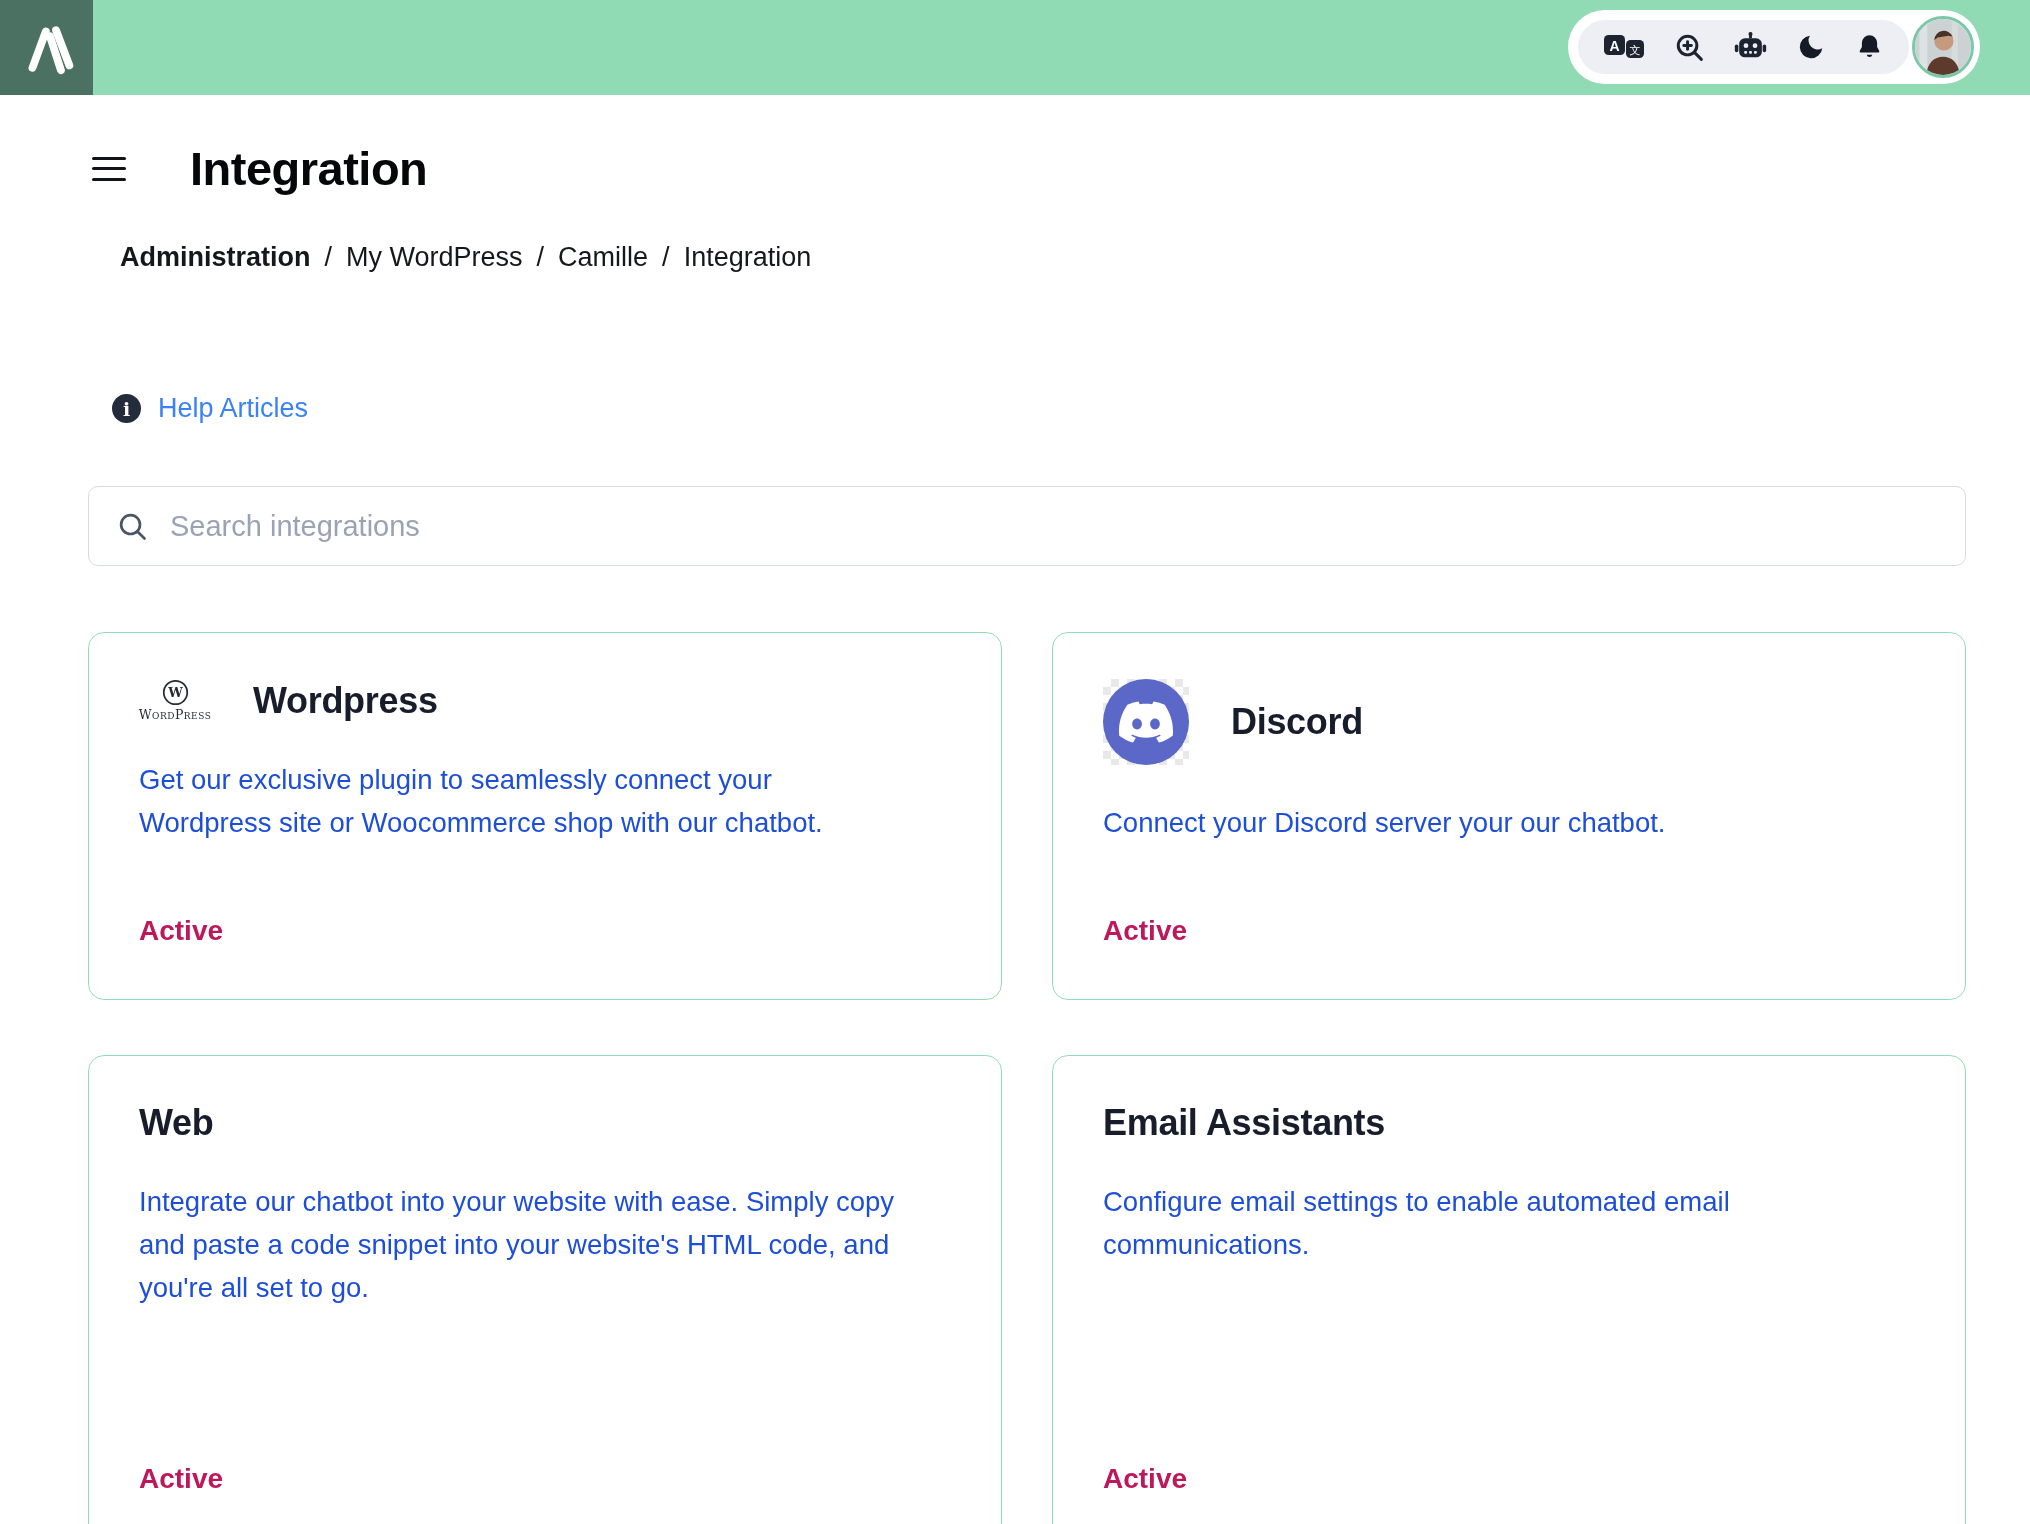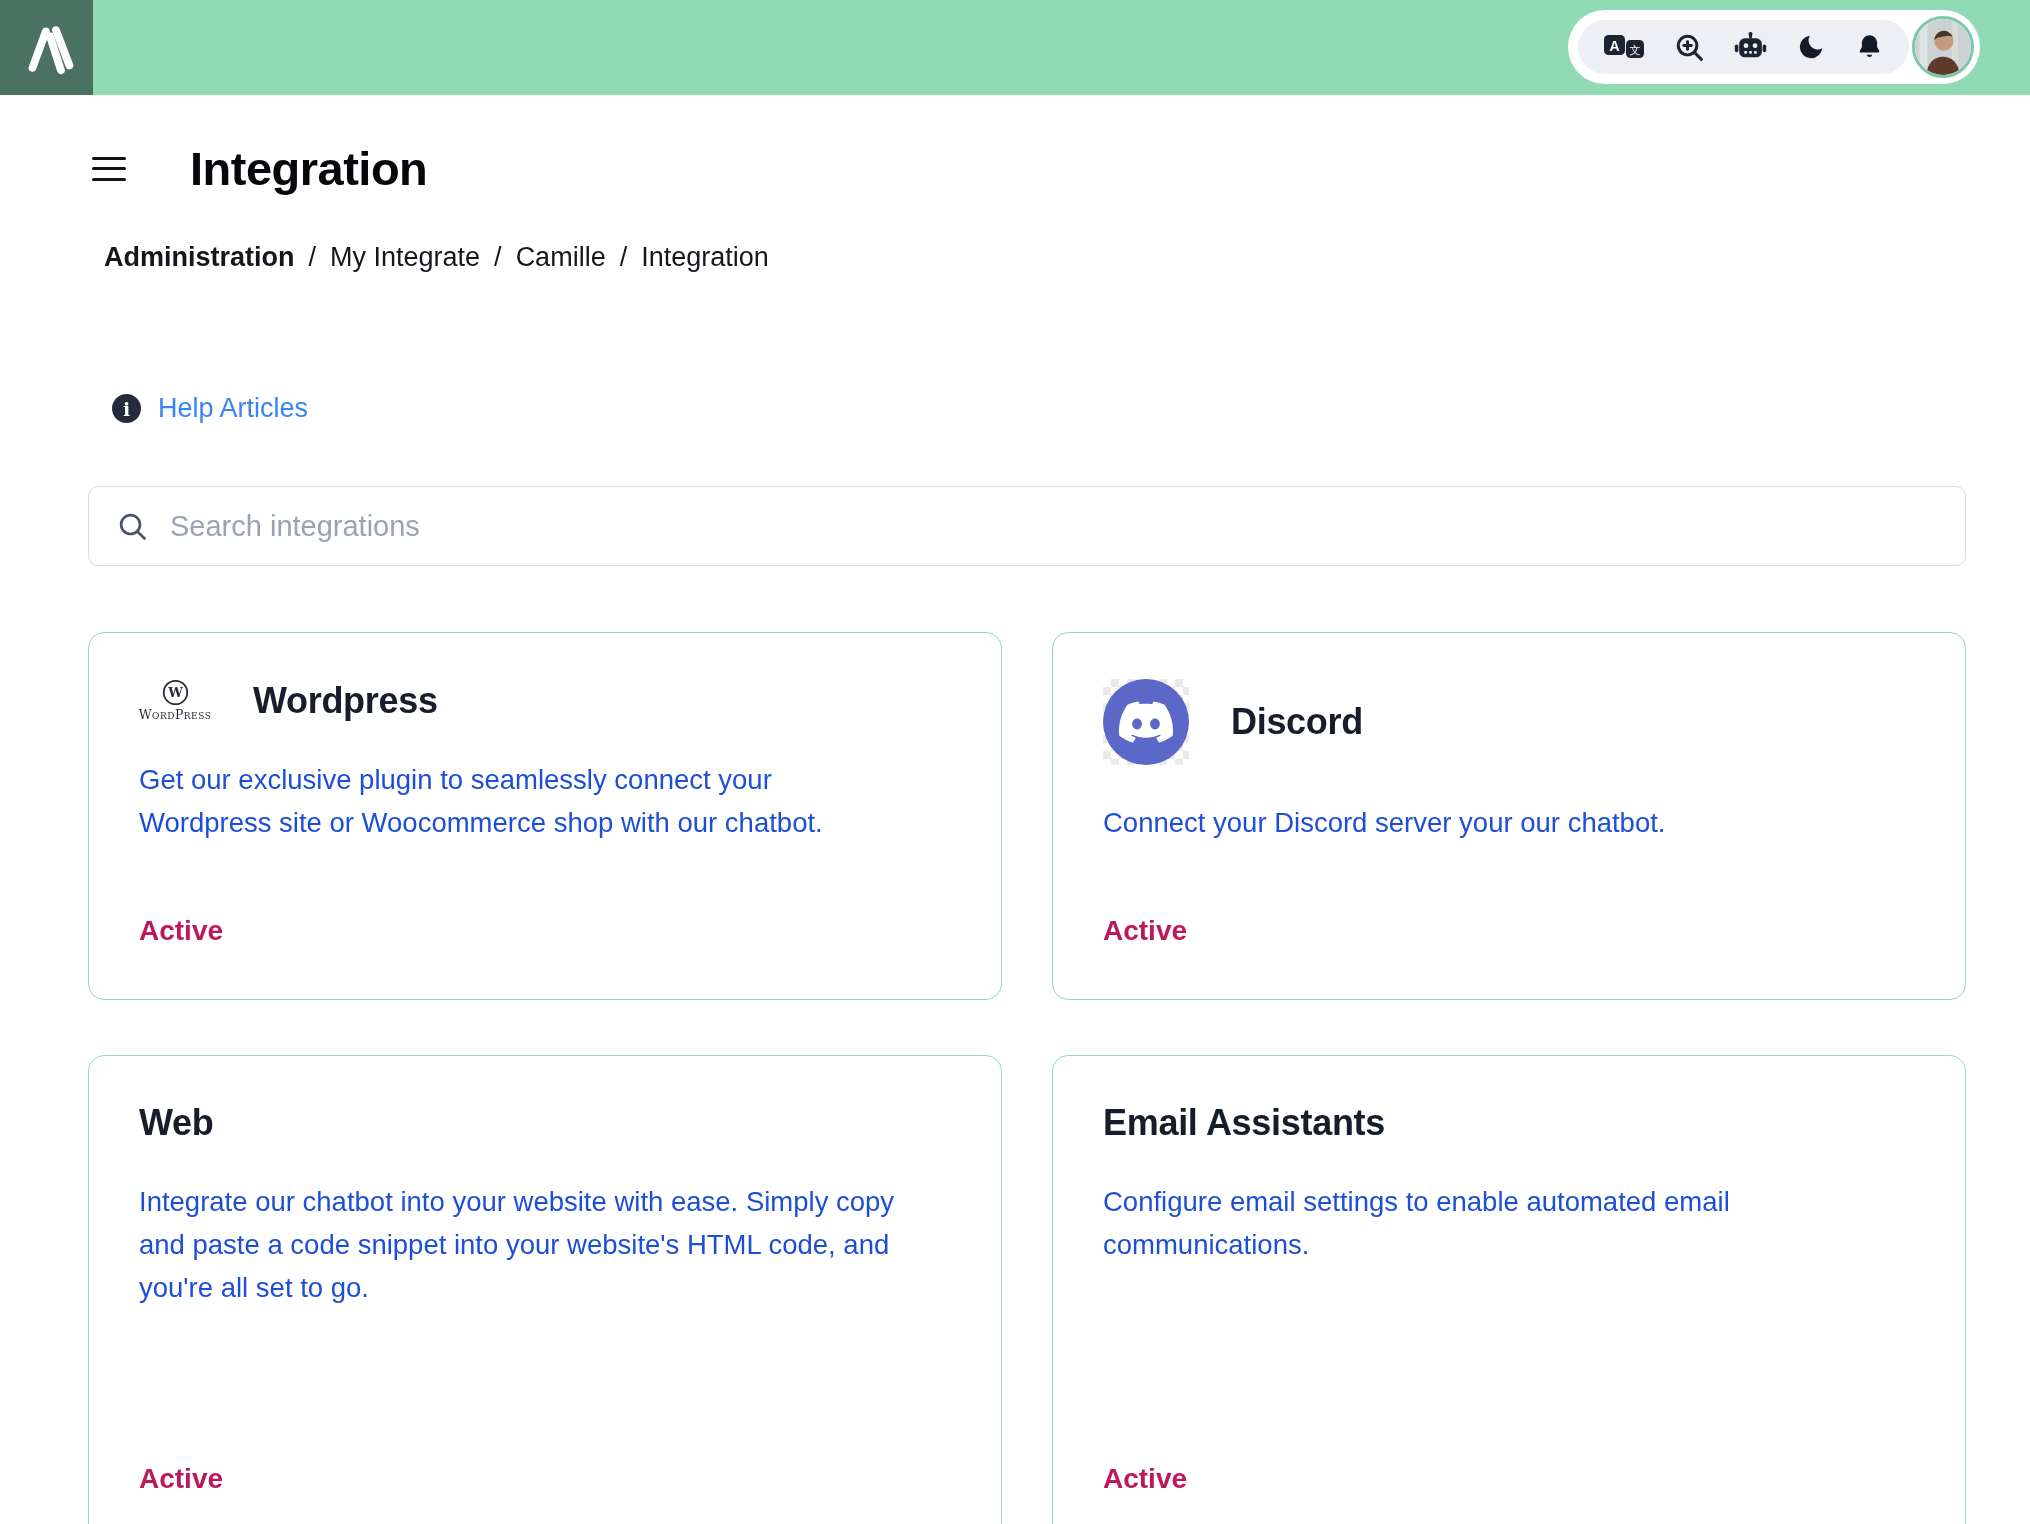--- a/index.html
+++ b/index.html
@@ -21,21 +21,21 @@
 
   
   .main { padding:0 64px 0 88px; }
   .title-row { display:flex; align-items:center; margin-top:46px; }
   .hamburger { width:34px; height:24px; display:flex; flex-direction:column;
     justify-content:space-between; cursor:pointer; margin-left:4px; }
   .hamburger span { display:block; height:3px; background:#111318; border-radius:2px; }
   .page-title { margin-left:64px; font-size:47px; font-weight:800; color:#06070a;
     letter-spacing:-0.5px; }
 
-  .breadcrumb { margin-top:46px; margin-left:16px; font-size:27px; color:#15171c;
+  .breadcrumb { margin-top:46px; margin-left:32px; font-size:27px; color:#15171c;
     display:flex; align-items:center; }
   .breadcrumb .bc { cursor:pointer; }
   .breadcrumb .bc.bold { font-weight:700; }
   .breadcrumb .sep { margin:0 14px; color:#15171c; font-weight:400; }
 
   .help-row { margin-top:120px; margin-left:24px; display:flex; align-items:center;
     gap:17px; cursor:pointer; width:fit-content; }
   .info-badge { width:29px; height:29px; border-radius:50%; background:#242b3a;
     color:#ffffff; display:flex; align-items:center; justify-content:center;
     font-family:"DejaVu Serif", serif; font-weight:700; font-size:19px; }
@@ -152,21 +152,21 @@
       <span></span>
         <span></span>
         <span></span>
     </div>
     <h1 class="page-title">Integration</h1>
   </div>
 
   <div class="breadcrumb">
     <span class="bc bold">Administration</span>
     <span class="sep">/</span>
-    <span class="bc">My Integrate</span>
+    <span class="bc">My WordPress</span>
     <span class="sep">/</span>
     <span class="bc">Camille</span>
     <span class="sep">/</span>
     <span class="bc">Integration</span>
   </div>
 
   <div class="help-row">
     <span class="info-badge">i</span>
     <span class="help-label">Help Articles</span>
   </div>

